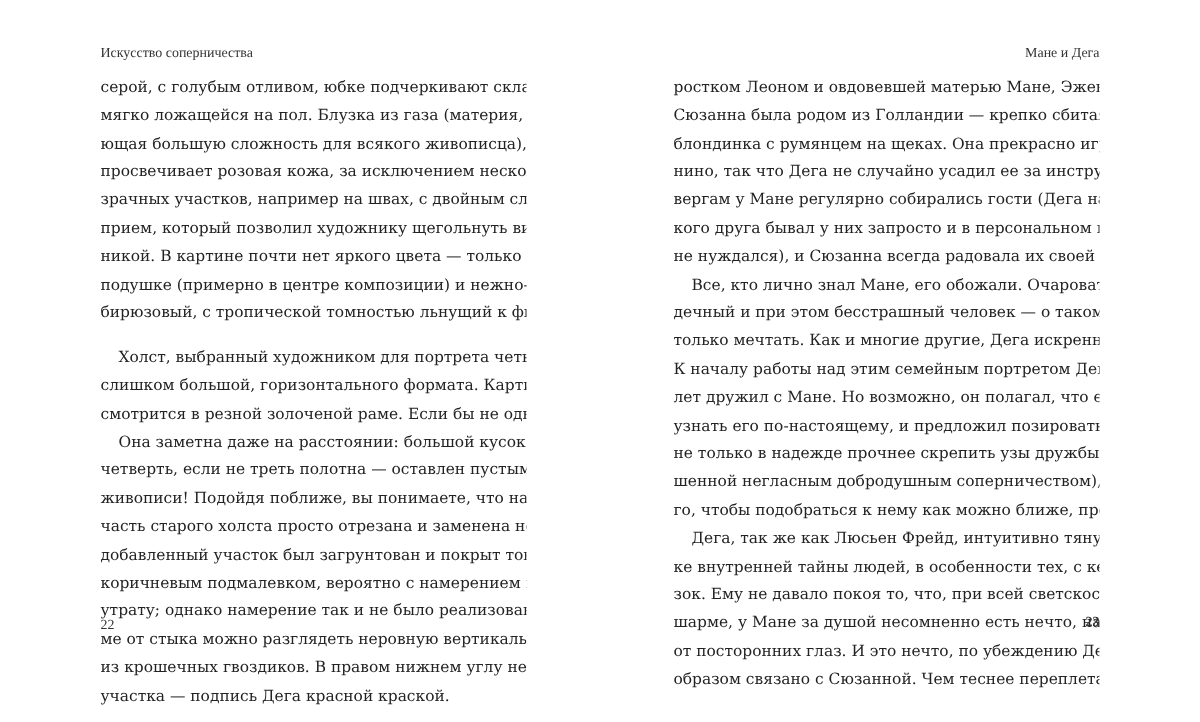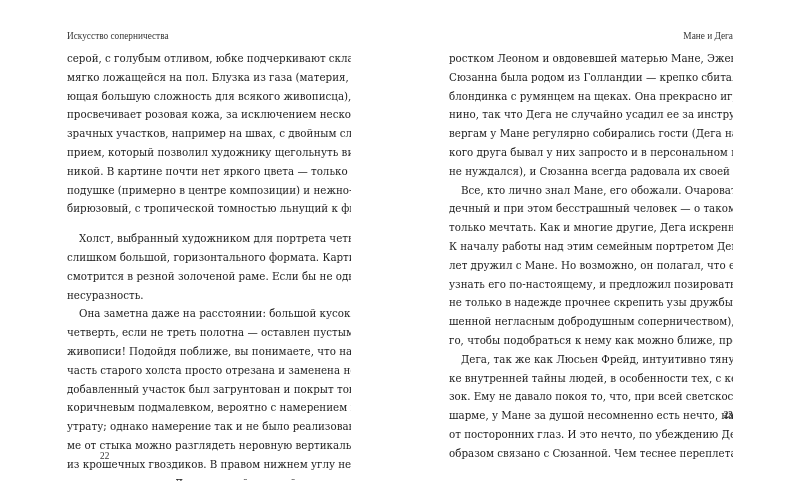--- a/index.html
+++ b/index.html
@@ -35,42 +35,41 @@
     text-align: justify; text-align-last: justify;
     overflow: hidden;
   }
   .line.last { text-align-last: left; }
   .line.indent { text-indent: 12px; }
   .line.gap { margin-top: 11px; }
   .folio {
     position: absolute; font-size: 9.3px; color: #333;
     font-family: "Liberation Serif", serif;
   }
-  .left .folio { left: 67px; top: 451px; margin-left: 33px; }
+  .left .folio { left: 67px; top: 412px; }
   .right .folio { right: 67px; top: 410px; font-weight: bold; }
 </style>
 </head>
 <body>
 
 <div class="page left">
   <div class="running-head">Искусство соперничества</div>
   <div class="body-text">
       <span class="line">серой, с голубым отливом, юбке подчеркивают складки ткани,</span>
       <span class="line">мягко ложащейся на пол. Блузка из газа (материя, представля-</span>
       <span class="line">ющая большую сложность для всякого живописца), через который</span>
       <span class="line">просвечивает розовая кожа, за исключением нескольких непро-</span>
       <span class="line">зрачных участков, например на швах, с двойным слоем ткани, —</span>
       <span class="line">прием, который позволил художнику щегольнуть виртуозной тех-</span>
       <span class="line">никой. В картине почти нет яркого цвета — только красный на</span>
       <span class="line">подушке (примерно в центре композиции) и нежно-мечтательный</span>
       <span class="line last">бирюзовый, с тропической томностью льнущий к фигуре Сюзанны.</span>
       <span class="line indent gap">Холст, выбранный художником для портрета четы Мане, не</span>
       <span class="line">слишком большой, горизонтального формата. Картина прекрасно</span>
       <span class="line">смотрится в резной золоченой раме. Если бы не одна вопиющая</span>
-      <span class="line last">несуразность.</span>
       <span class="line indent">Она заметна даже на расстоянии: большой кусок справа —</span>
       <span class="line">четверть, если не треть полотна — оставлен пустым, на нем нет</span>
       <span class="line">живописи! Подойдя поближе, вы понимаете, что на самом деле</span>
       <span class="line">часть старого холста просто отрезана и заменена новым. Этот</span>
       <span class="line">добавленный участок был загрунтован и покрыт тонким светло-</span>
       <span class="line">коричневым подмалевком, вероятно с намерением восполнить</span>
       <span class="line">утрату; однако намерение так и не было реализовано. В полудюй-</span>
       <span class="line">ме от стыка можно разглядеть неровную вертикальную дорожку</span>
       <span class="line">из крошечных гвоздиков. В правом нижнем углу незаписанного</span>
       <span class="line last">участка — подпись Дега красной краской.</span>

